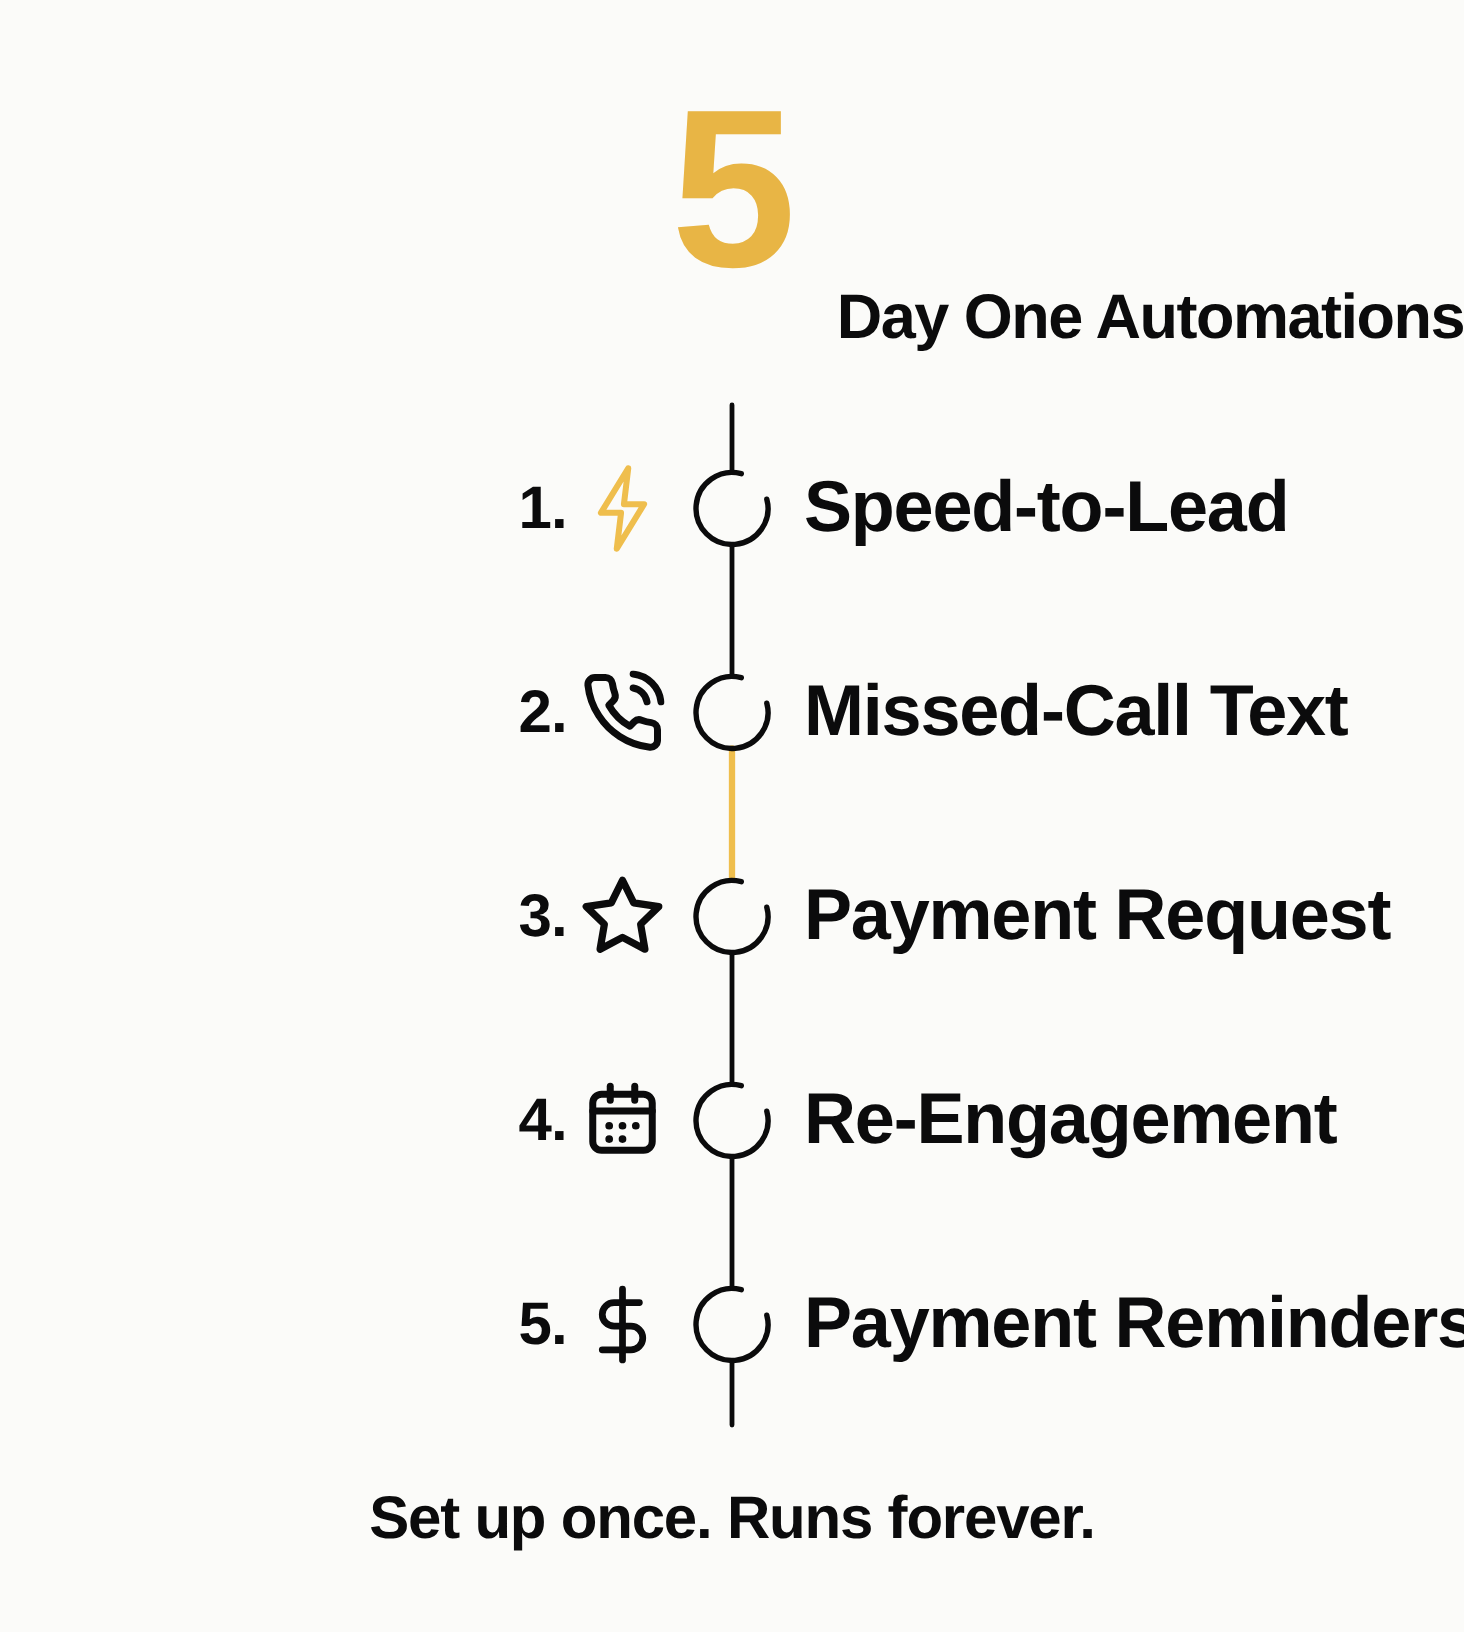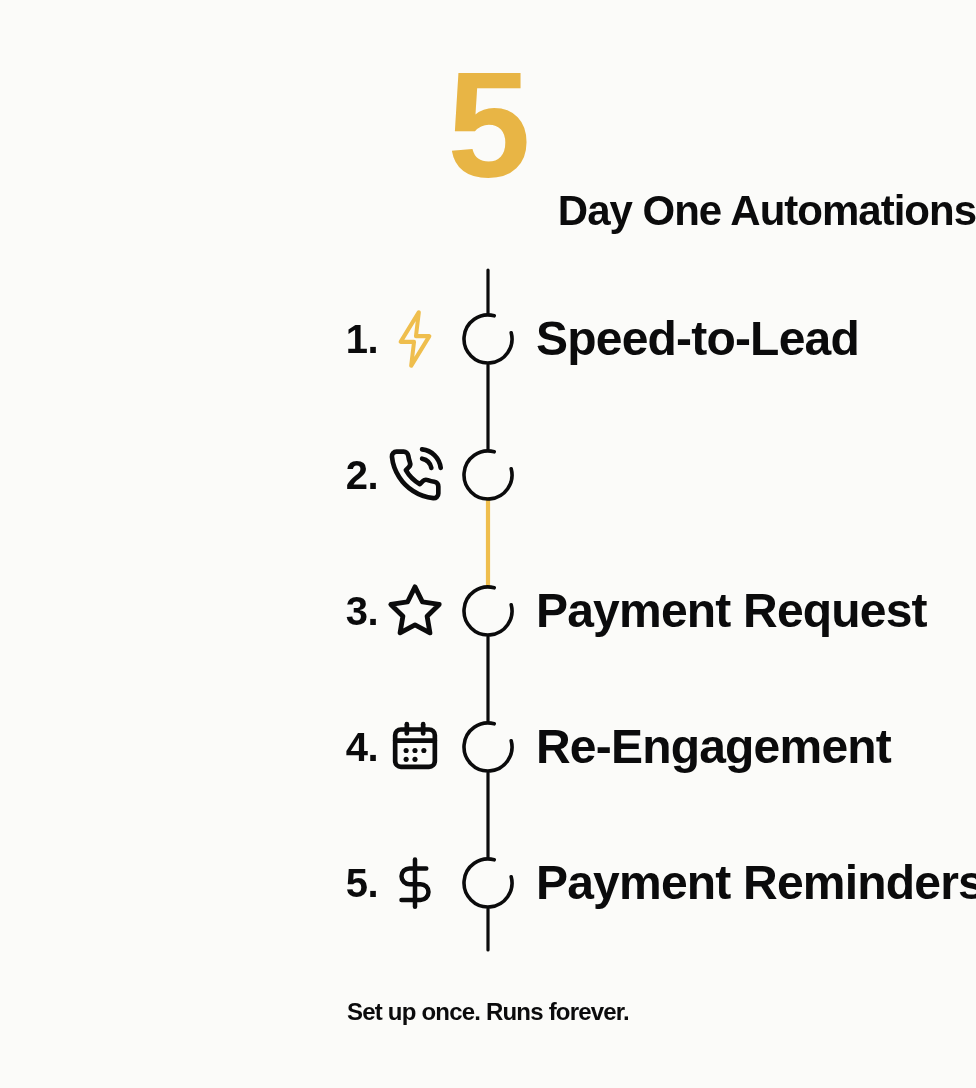--- a/index.html
+++ b/index.html
@@ -48,21 +48,21 @@
   }
   .lbl {
     position: absolute; left: 536px; white-space: nowrap;
     font-size: 48px; line-height: 68px; font-weight: 600;
     letter-spacing: -0.8px;
   }
 
   .caption {
     position: absolute; top: 988px; left: 0; width: 100%;
     text-align: center;
-    font-size: 24px; line-height: 48px; font-weight: 600;
+    font-size: 40px; line-height: 48px; font-weight: 600;
     letter-spacing: -0.8px;
   }
 
   svg.icon { display: block; }
 </style>
 </head>
 <body>
 
 <div class="canvas">
 
@@ -99,20 +99,21 @@
 
   <div class="row row-2">
     <div class="num">2.</div>
     <div class="ico">
       <svg class="icon" width="56" height="56" viewBox="0 0 24 24" fill="none" stroke="#0B0B0C" stroke-width="2" stroke-linejoin="round" stroke-linecap="round">
         <path d="M15.05 5A5 5 0 0 1 19 8.95"></path>
         <path d="M15.05 1A9 9 0 0 1 23 8.94"></path>
         <path d="M22 16.92v3a2 2 0 0 1-2.18 2 19.79 19.79 0 0 1-8.63-3.07 19.5 19.5 0 0 1-6-6 19.79 19.79 0 0 1-3.07-8.67A2 2 0 0 1 4.11 2h3a2 2 0 0 1 2 1.72 12.84 12.84 0 0 0 .7 2.81 2 2 0 0 1-.45 2.11L8.09 9.91a16 16 0 0 0 6 6l1.27-1.27a2 2 0 0 1 2.11-.45 12.84 12.84 0 0 0 2.81.7A2 2 0 0 1 22 16.92z"></path>
       </svg>
     </div>
+    <div class="lbl">Missed-Call Text</div>
   </div>
 
   <div class="row row-3">
     <div class="num">3.</div>
     <div class="ico">
       <svg class="icon" width="58" height="58" viewBox="0 0 24 24" fill="none" stroke="#0B0B0C" stroke-width="2" stroke-linejoin="round" stroke-linecap="round">
         <polygon points="12 2 15.09 8.26 22 9.27 17 14.14 18.18 21.02 12 17.77 5.82 21.02 7 14.14 2 9.27 8.91 8.26"></polygon>
       </svg>
     </div>
     <div class="lbl">Payment Request</div>

